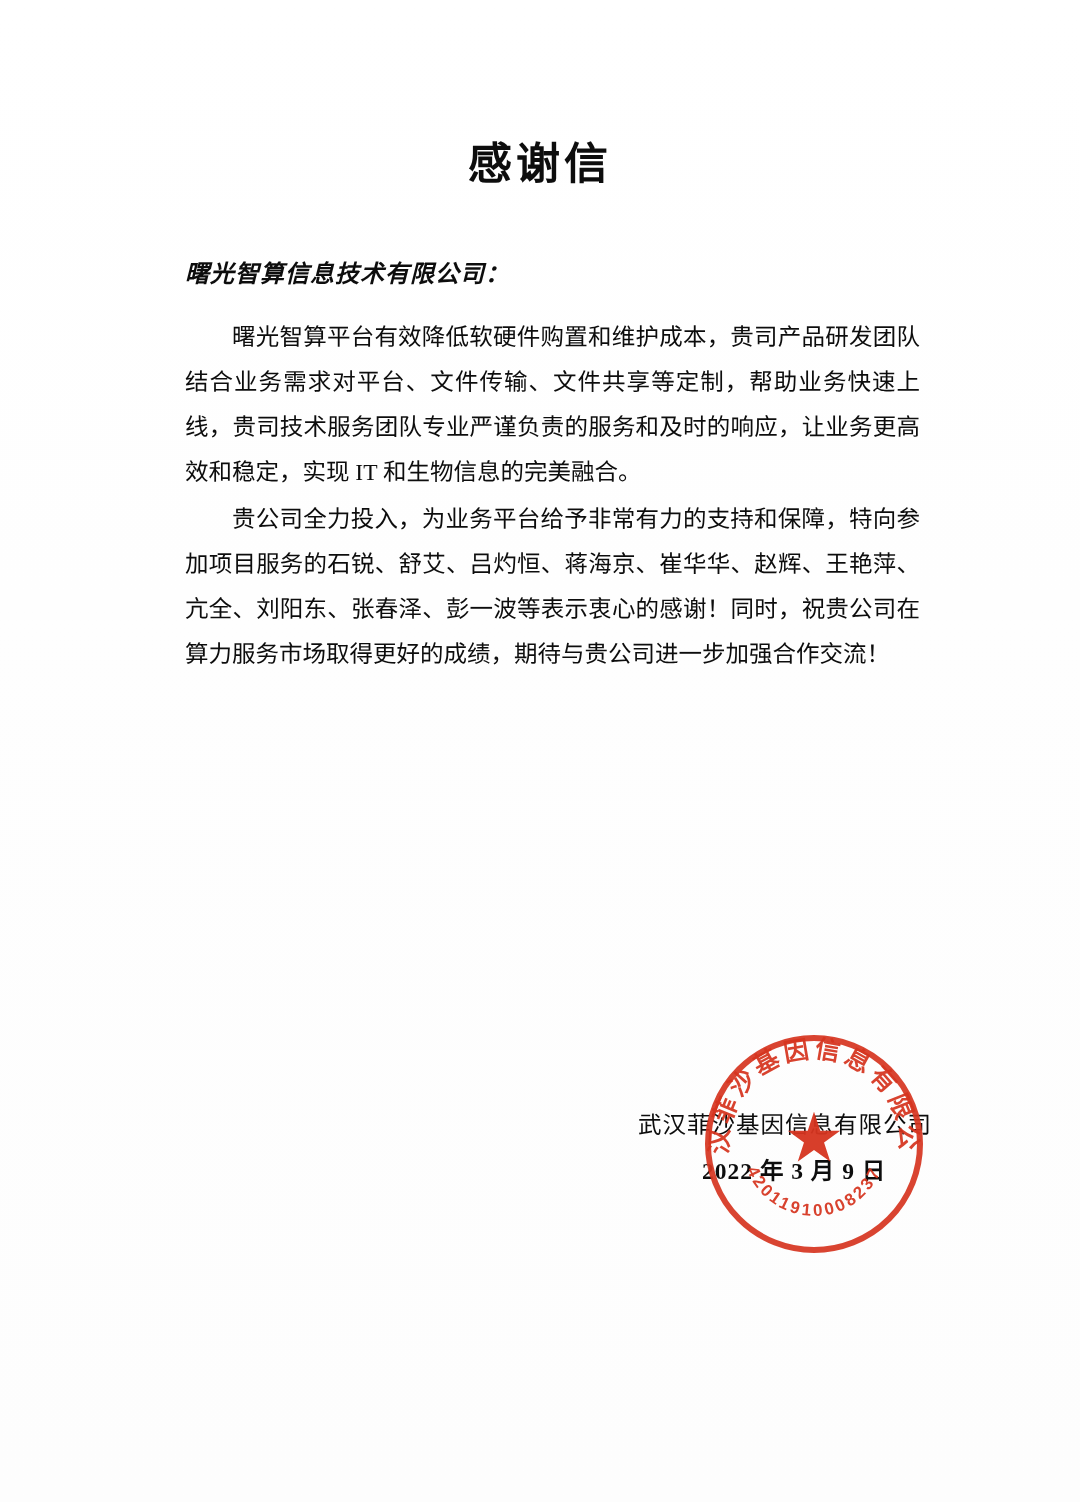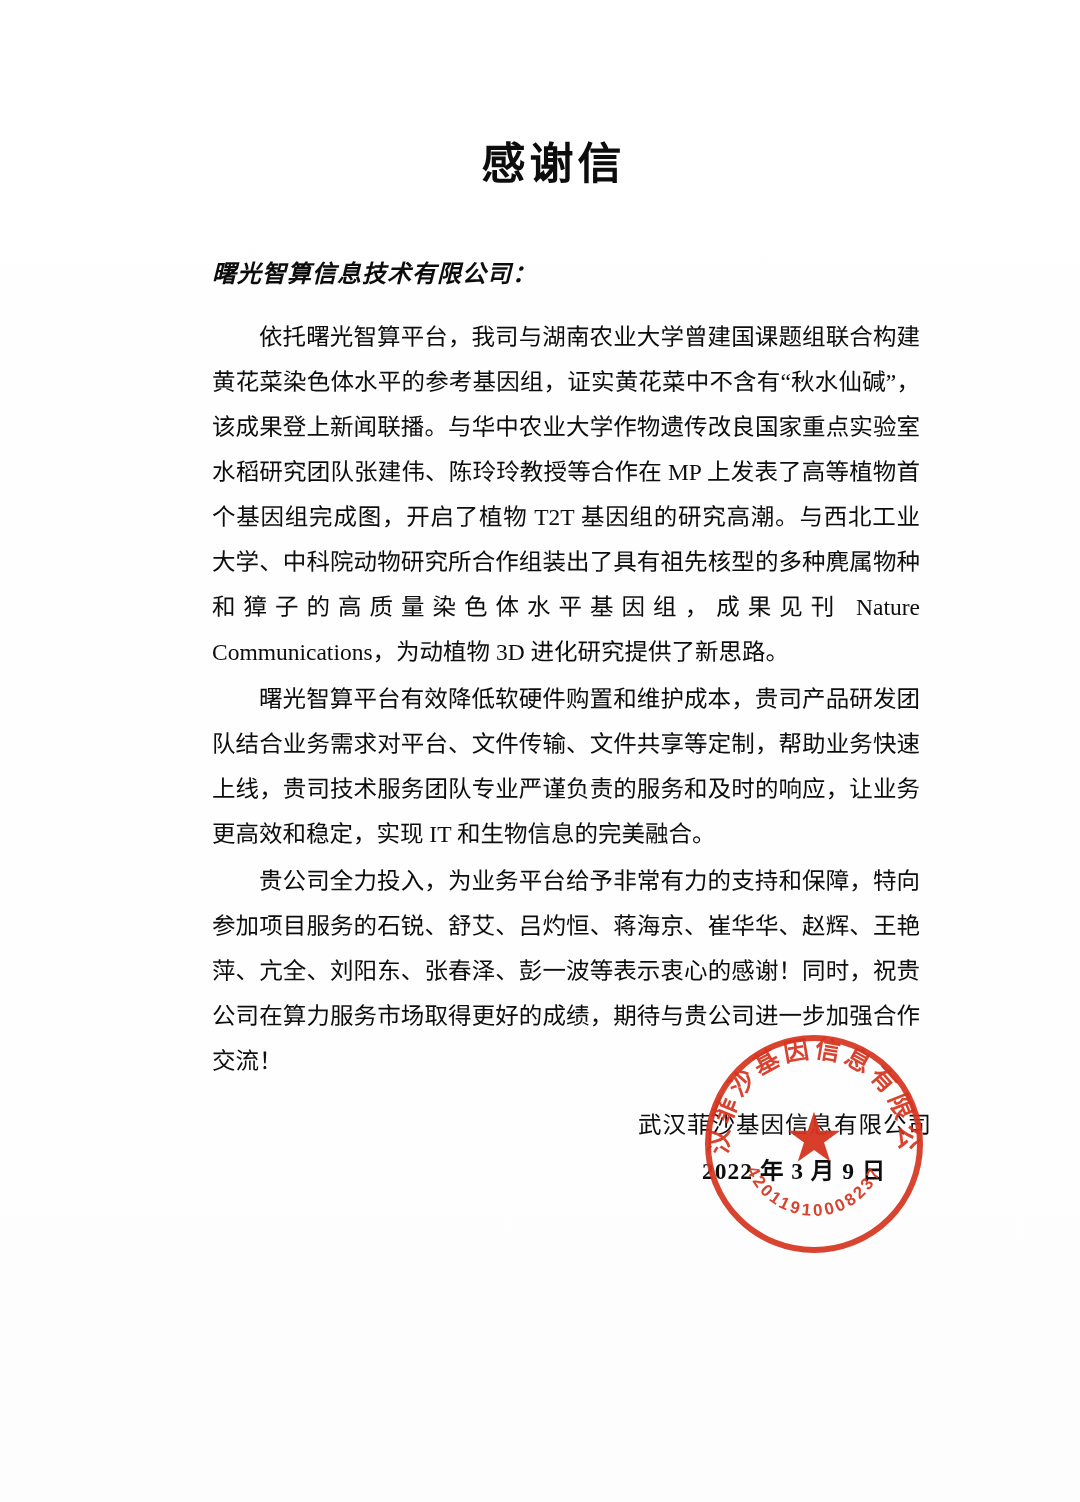--- a/index.html
+++ b/index.html
@@ -13,21 +13,20 @@
     font-family: "Liberation Serif", "DejaVu Serif", serif;
     color: #111111;
     position: relative;
     overflow: hidden;
   }
   
   .page {
     position: absolute;
     inset: 0;
     background: linear-gradient(180deg, #ffffff 0%, #fefefe 40%, #fdfdfd 100%);
-    padding-left: 27px;
   }
   .doc-title {
     text-align: center;
     font-size: 44px;
     font-weight: bold;
     letter-spacing: 4px;
     margin: 0;
     padding-top: 128px;
     color: #0d0d0d;
   }
@@ -89,21 +88,20 @@
 </head>
 <body>
 
 <div class="page">
 
   <h1 class="doc-title">感谢信</h1>
 
   <div class="salutation">曙光智算信息技术有限公司：</div>
 
   <div class="body-block">
-    <p class="para">依托曙光智算平台，我司与湖南农业大学曾建国课题组联合构建黄花菜染色体水平的参考基因组，证实黄花菜中不含有“秋水仙碱”，该成果登上新闻联播。与华中农业大学作物遗传改良国家重点实验室水稻研究团队张建伟、陈玲玲教授等合作在 MP 上发表了高等植物首个基因组完成图，开启了植物 T2T 基因组的研究高潮。与西北工业大学、中科院动物研究所合作组装出了具有祖先核型的多种麂属物种和獐子的高质量染色体水平基因组，成果见刊 Nature Communications，为动植物 3D 进化研究提供了新思路。</p>
     <p class="para">曙光智算平台有效降低软硬件购置和维护成本，贵司产品研发团队结合业务需求对平台、文件传输、文件共享等定制，帮助业务快速上线，贵司技术服务团队专业严谨负责的服务和及时的响应，让业务更高效和稳定，实现 IT 和生物信息的完美融合。</p>
     <p class="para">贵公司全力投入，为业务平台给予非常有力的支持和保障，特向参加项目服务的石锐、舒艾、吕灼恒、蒋海京、崔华华、赵辉、王艳萍、亢全、刘阳东、张春泽、彭一波等表示衷心的感谢！同时，祝贵公司在算力服务市场取得更好的成绩，期待与贵公司进一步加强合作交流！</p>
   </div>
 
   <div class="signature-block">
     <span class="sign-name">武汉菲沙基因信息有限公司</span>
     <span class="sign-date">2022 年 3 月 9 日</span>
   </div>
 
   <div class="seal">

